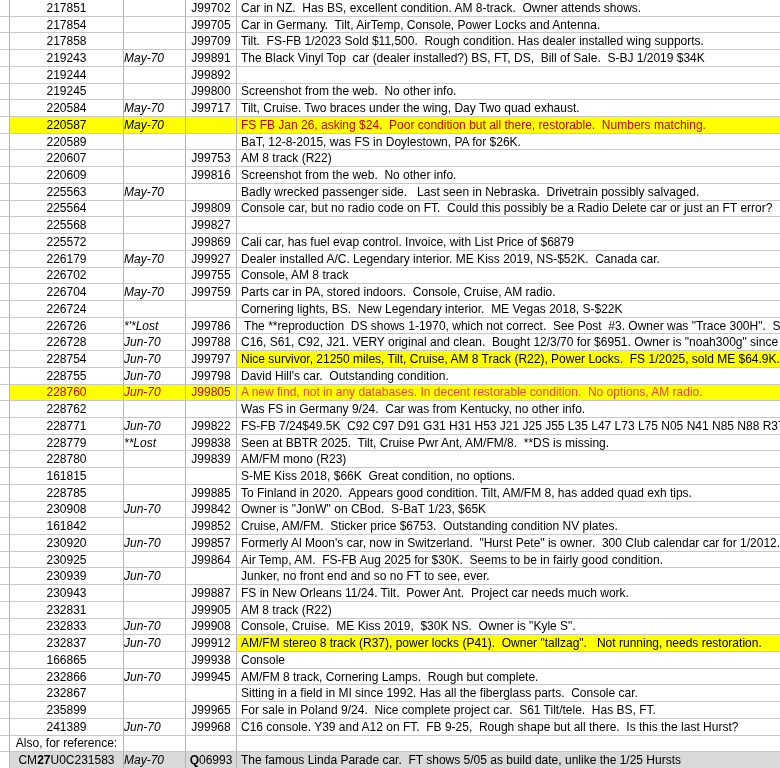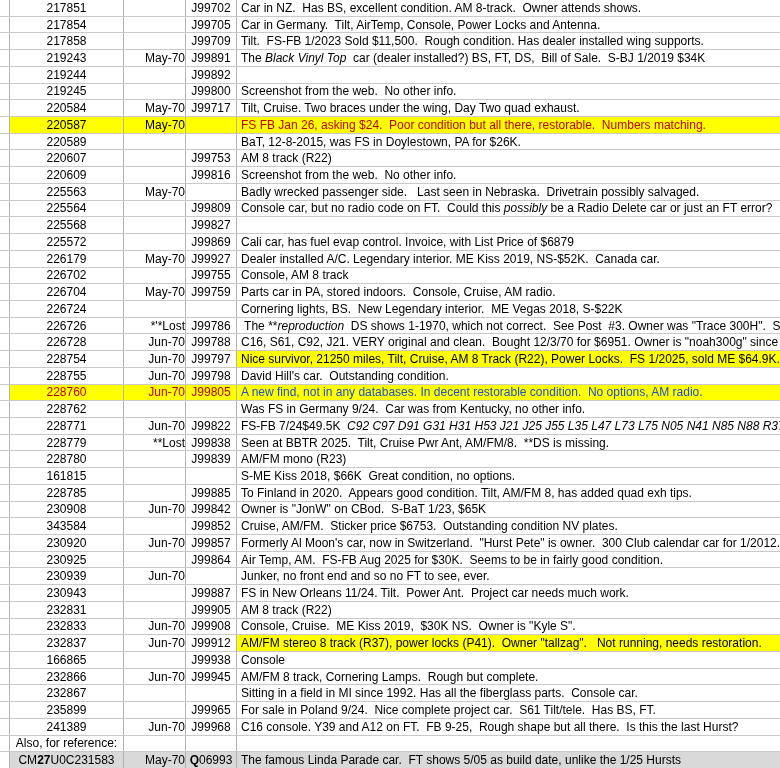--- a/index.html
+++ b/index.html
@@ -24,24 +24,24 @@
   }
   .row:last-child{border-bottom:none;}
   .cell{
     display:flex;align-items:center;
     box-sizing:border-box;
     white-space:pre;
     overflow:hidden;
     border-right:1px solid #b4b4b4;
   }
   .c-serial{width:115px;justify-content:center;border-left:1px solid #b4b4b4;}
-  .c-date{width:62px;justify-content:flex-end;}
+  .c-date{width:62px;justify-content:flex-start;font-style:italic;}
   .c-code{width:51px;justify-content:center;}
   .c-desc{flex:1;justify-content:flex-start;padding-left:4px;border-right:none;}
-  .it{font-style:italic;}
+  .it{}
   .bd{font-weight:700;}
 </style>
 </head>
 <body>
 
 <div class="sheet">
   <div id="rows" style="display:flex;flex-direction:column;flex:1;min-height:0;">
       <div class="row">
         <div class="cell c-serial"><span>217851</span></div>
         <div class="cell c-date"><span></span></div>
@@ -177,21 +177,21 @@
       <div class="row">
         <div class="cell c-serial"><span>228755</span></div>
         <div class="cell c-date"><span>Jun-70</span></div>
         <div class="cell c-code"><span>J99798</span></div>
         <div class="cell c-desc"><span>David Hill's car.  Outstanding condition.</span></div>
       </div>
       <div class="row">
         <div class="cell c-serial" style="background: rgb(255, 255, 0); color: rgb(192, 0, 0);"><span>228760</span></div>
         <div class="cell c-date" style="background: rgb(255, 255, 0); color: rgb(192, 0, 0);"><span>Jun-70</span></div>
         <div class="cell c-code" style="background: rgb(255, 255, 0); color: rgb(192, 0, 0);"><span>J99805</span></div>
-        <div class="cell c-desc" style="background: rgb(255, 255, 0); color: #1d4ed8; align-items: center;"><span>A new find, not in any databases. In decent restorable condition.  No options, AM radio.</span></div>
+        <div class="cell c-desc" style="background: rgb(255, 255, 0); color: #ef4444; align-items: center;"><span>A new find, not in any databases. In decent restorable condition.  No options, AM radio.</span></div>
       </div>
       <div class="row">
         <div class="cell c-serial"><span>228762</span></div>
         <div class="cell c-date"><span></span></div>
         <div class="cell c-code"><span></span></div>
         <div class="cell c-desc"><span>Was FS in Germany 9/24.  Car was from Kentucky, no other info.</span></div>
       </div>
       <div class="row">
         <div class="cell c-serial"><span>228771</span></div>
         <div class="cell c-date"><span>Jun-70</span></div>
@@ -222,21 +222,21 @@
         <div class="cell c-code"><span>J99885</span></div>
         <div class="cell c-desc"><span>To Finland in 2020.  Appears good condition. Tilt, AM/FM 8, has added quad exh tips.</span></div>
       </div>
       <div class="row">
         <div class="cell c-serial"><span>230908</span></div>
         <div class="cell c-date"><span>Jun-70</span></div>
         <div class="cell c-code"><span>J99842</span></div>
         <div class="cell c-desc"><span>Owner is "JonW" on CBod.  S-BaT 1/23, $65K</span></div>
       </div>
       <div class="row">
-        <div class="cell c-serial"><span>343584</span></div>
+        <div class="cell c-serial"><span>161842</span></div>
         <div class="cell c-date"><span></span></div>
         <div class="cell c-code"><span>J99852</span></div>
         <div class="cell c-desc"><span>Cruise, AM/FM.  Sticker price $6753.  Outstanding condition NV plates.</span></div>
       </div>
       <div class="row">
         <div class="cell c-serial"><span>230920</span></div>
         <div class="cell c-date"><span>Jun-70</span></div>
         <div class="cell c-code"><span>J99857</span></div>
         <div class="cell c-desc"><span>Formerly Al Moon's car, now in Switzerland.  "Hurst Pete" is owner.  300 Club calendar car for 1/2012.</span></div>
       </div>

